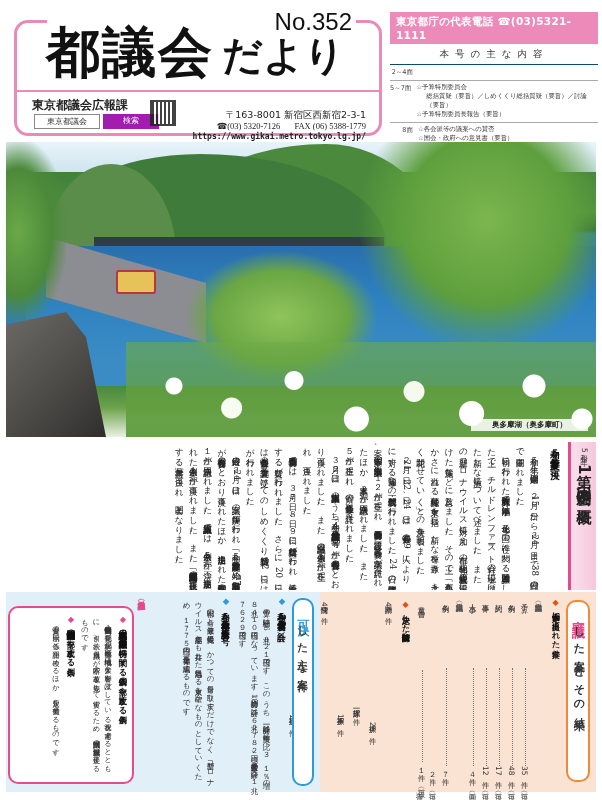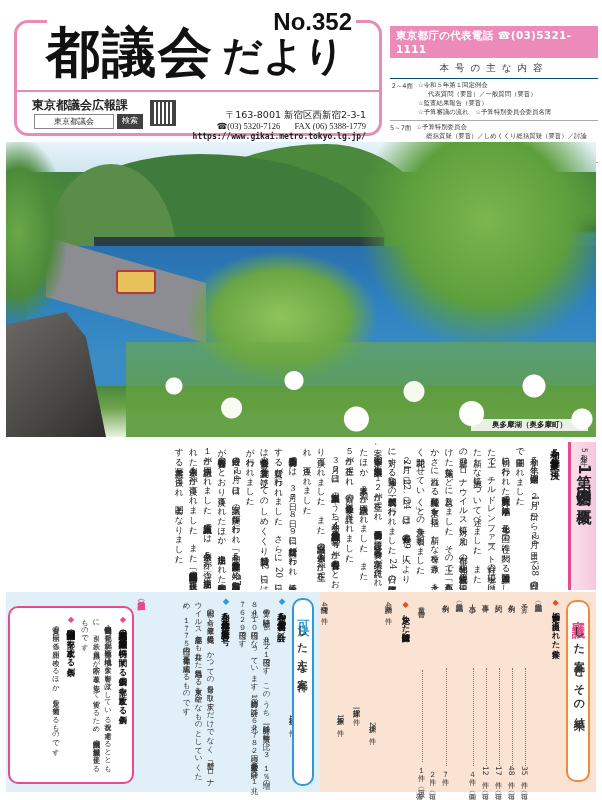--- a/index.html
+++ b/index.html
@@ -5,40 +5,40 @@
   * { box-sizing: border-box; margin: 0; padding: 0; }
   html, body { width: 602px; height: 800px; background: #fff; overflow: hidden; }
   body { font-family: "DejaVu Serif", serif; color: #222; position: relative; }
 
   
   .masthead { position: absolute; left: 14px; top: 8px; width: 368px; height: 128px; }
   .mast-frame { position: absolute; left: 0; top: 12px; width: 368px; height: 116px;
     border: 3px solid #e98bb8; border-radius: 14px; }
   .mast-frame::after { content: ""; position: absolute; left: 30px; right: 30px; top: -4px; height: 6px; background: #fff; }
   .issue-no { position: absolute; right: 26px; top: 0; font-family: "Liberation Sans", sans-serif;
-    font-weight: bold; font-size: 24px; color: #111; background: #fff; padding: 0 4px; z-index: 2; }
+    font-weight: normal; font-size: 24px; color: #111; background: #fff; padding: 0 4px; z-index: 2; }
   .title-row { position: absolute; left: 32px; top: 18px; display: flex; align-items: flex-end; z-index: 2; }
   .title-main { font-family: "DejaVu Sans", sans-serif; font-weight: bold; font-size: 54px; letter-spacing: 2px; color: #111; line-height: 1; }
   .title-sub { font-family: Liberation Serif, serif; font-weight: bold; font-size: 40px; color: #111; margin-left: 8px; line-height: 1.2; }
   .mast-divider { position: absolute; left: 3px; right: 3px; top: 82px; height: 2px; background: #e98bb8; }
   .pub-name { position: absolute; left: 18px; top: 89px; font-family: "DejaVu Sans", sans-serif; font-size: 12px; font-weight: bold; color: #222; }
   .search-box { position: absolute; left: 20px; top: 106px; display: flex; gap: 3px; font-family: "DejaVu Sans", sans-serif; font-size: 8px; }
-  .search-box .sb-field { border: 1px solid #888; padding: 1px 19px; color: #333; background: #fff; }
-  .search-box .sb-btn { background: #404040; color: #fff; padding: 1px 5px; }
+  .search-box .sb-field { border: 1px solid #888; padding: 1px 12px; color: #333; background: #fff; }
+  .search-box .sb-btn { background: #a21caf; color: #fff; padding: 1px 20px; }
   .qr { position: absolute; left: 136px; top: 92px; width: 26px; height: 26px;
     background:
       repeating-linear-gradient(90deg, #222 0 2px, #fff 2px 4px),
       #fff; opacity: 0.85; border: 2px solid #222; }
   .pub-date { position: absolute; right: 16px; top: 86px; font-family: "DejaVu Sans", sans-serif; font-weight: bold; font-size: 11px; color: #111; }
   .pub-addr { position: absolute; right: 16px; top: 101px; font-family: "DejaVu Sans", sans-serif; font-size: 9.5px; color: #222; }
   .pub-tel { position: absolute; right: 16px; top: 113px; font-family: Liberation Serif, serif; font-size: 8.5px; color: #222; display: flex; gap: 14px; }
   .pub-url { position: absolute; right: 16px; top: 124px; font-family: "DejaVu Sans Mono", monospace; font-size: 8px; font-weight: bold; color: #222; }
 
   
-  .toc { position: absolute; left: 390px; top: 26px; width: 208px; height: 128px; }
+  .toc { position: absolute; left: 390px; top: 12px; width: 208px; height: 128px; }
   .toc-phone { background: #ec8bb9; color: #fff; font-family: "DejaVu Sans", sans-serif; font-weight: bold;
     font-size: 10.5px; padding: 3px 6px; letter-spacing: 0.3px; }
   .toc-heading { text-align: center; font-family: "DejaVu Sans", sans-serif; font-size: 9.5px; letter-spacing: 6px;
     color: #333; padding: 4px 0 3px; border-bottom: 1px solid #0c4a6e; }
   .toc-group { display: flex; border-bottom: 1px solid #aaa; padding: 2px 0 3px; }
   .toc-group .pg { width: 28px; font-family: "DejaVu Sans", sans-serif; font-size: 6.5px; color: #444; text-align: right; padding-right: 5px; padding-top: 1px; }
   .toc-group ul { list-style: none; font-family: "DejaVu Sans", sans-serif; font-size: 6.4px; color: #333; line-height: 9px; }
   .toc-group li.indent { padding-left: 10px; }
 
   
@@ -148,26 +148,20 @@
     <span>FAX (06) 5388-1779</span>
   </div>
   <div class="pub-url">https://www.gikai.metro.tokyo.lg.jp/</div>
 </div>
 
 <div class="toc">
   <div class="toc-phone">東京都庁の代表電話 ☎(03)5321-1111</div>
   <div class="toc-heading">本号の主な内容</div>
   <div class="toc-group">
     <div class="pg">2～4面</div>
-    <ul>
-      <li>☆令和５年第１回定例会</li>
-      <li class="indent">代表質問（要旨）／一般質問（要旨）</li>
-      <li>☆監査結果報告（要旨）</li>
-      <li>☆予算審議の流れ　☆予算特別委員会委員名簿</li>
-    </ul>
   </div>
   <div class="toc-group">
     <div class="pg">5～7面</div>
     <ul>
       <li>☆予算特別委員会</li>
       <li class="indent">総括質疑（要旨）／しめくくり総括質疑（要旨）／討論（要旨）</li>
       <li>☆予算特別委員長報告（要旨）</li>
     </ul>
   </div>
   <div class="toc-group" style="border-bottom:none">

